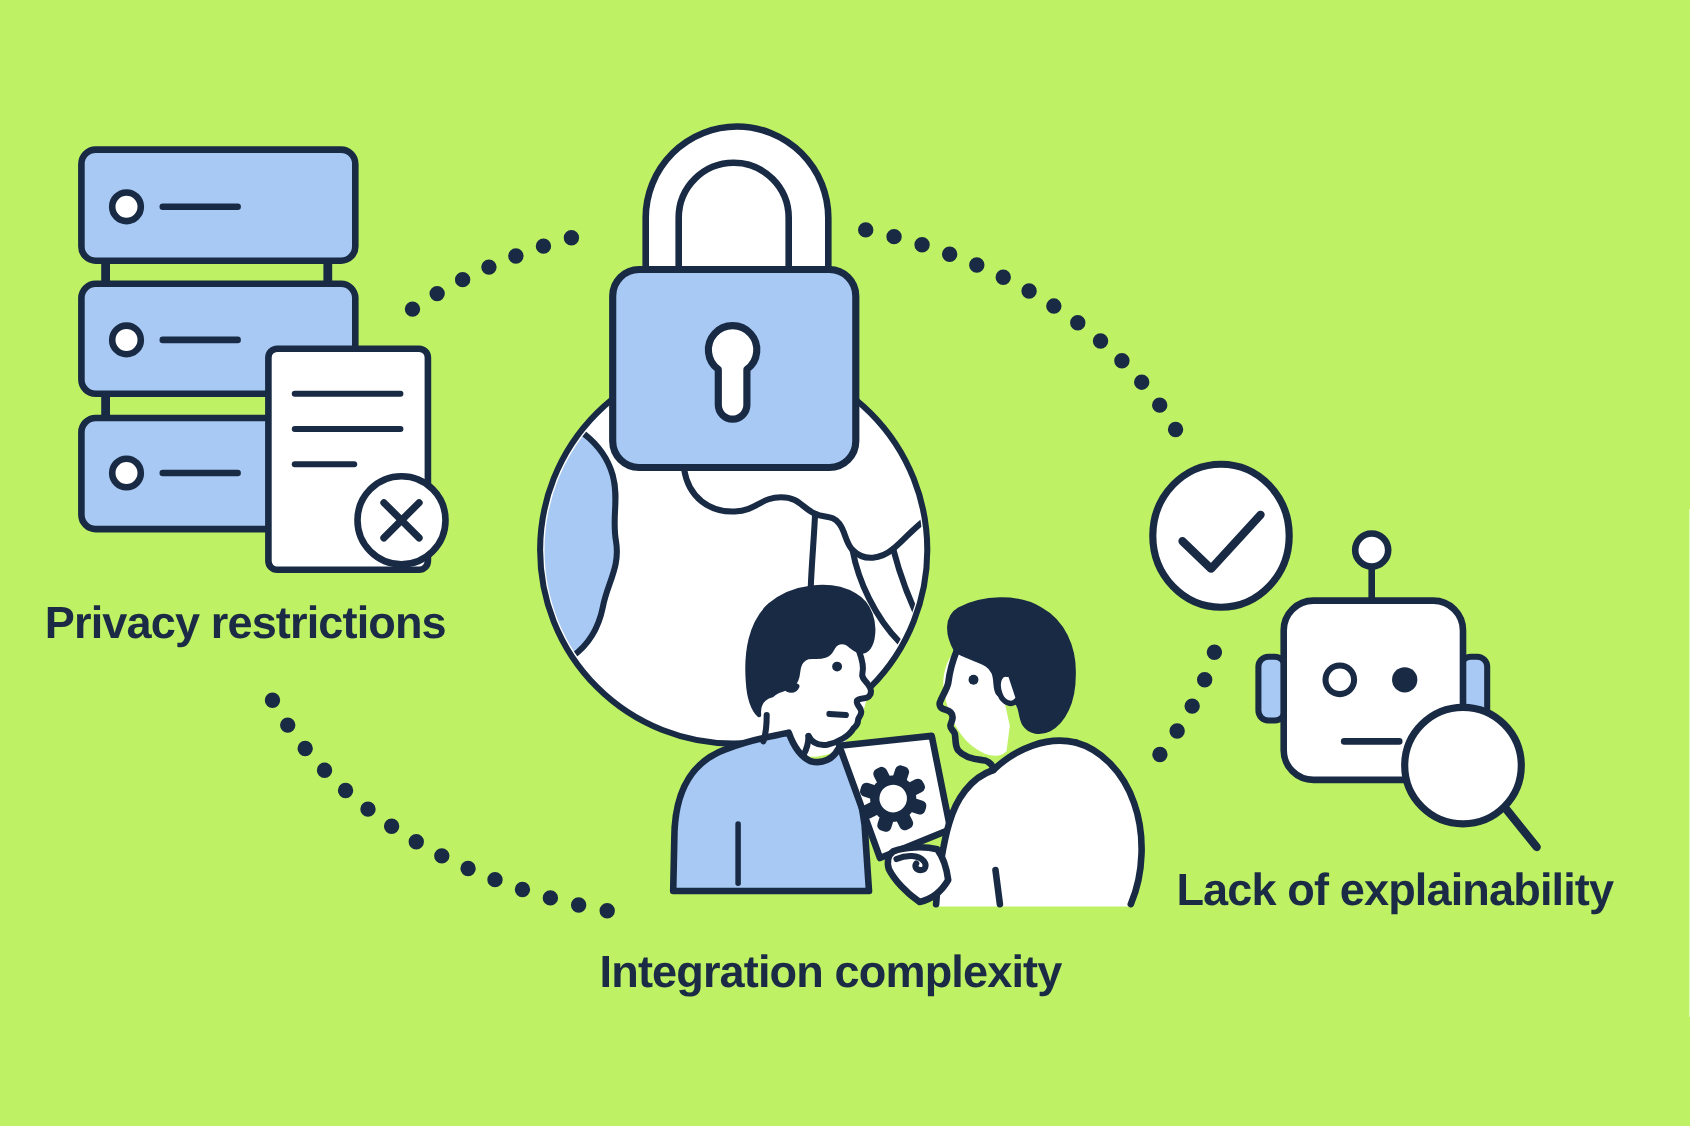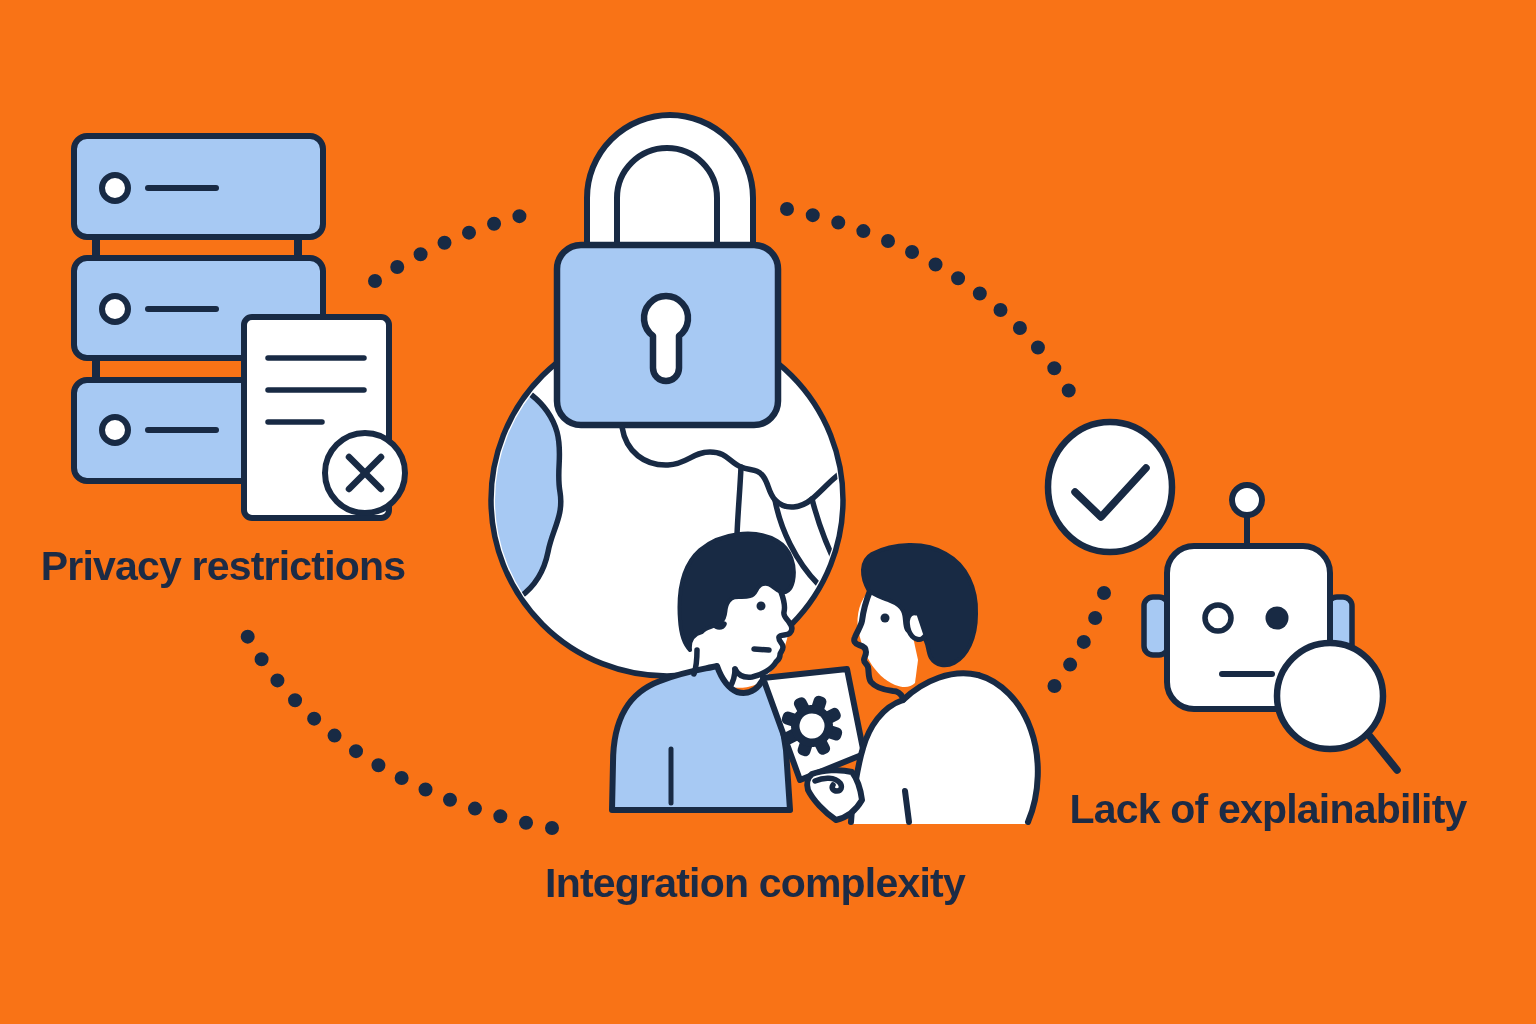--- a/index.html
+++ b/index.html
@@ -1,16 +1,16 @@
 <!DOCTYPE html>
 <html><head>
 <meta charset="utf-8">
 <style>
   html,body{margin:0;padding:0;background:#ffffff;}
-  .stage{position:relative;width:1536px;height:1024px;background:#f97316;overflow:hidden;
+  .stage{position:relative;width:1536px;height:1024px;background:#bef264;overflow:hidden;
          font-family:"Liberation Sans", sans-serif;}
   svg{display:block;}
   text.caption{font-family:"Liberation Sans", sans-serif;font-size:41px;font-weight:600;
                letter-spacing:-0.8px;fill:#1c2b45;}
 </style>
 </head>
 <body>
 
 <div class="stage">
 <svg width="1536" height="1024" viewBox="0 0 1536 1024">

